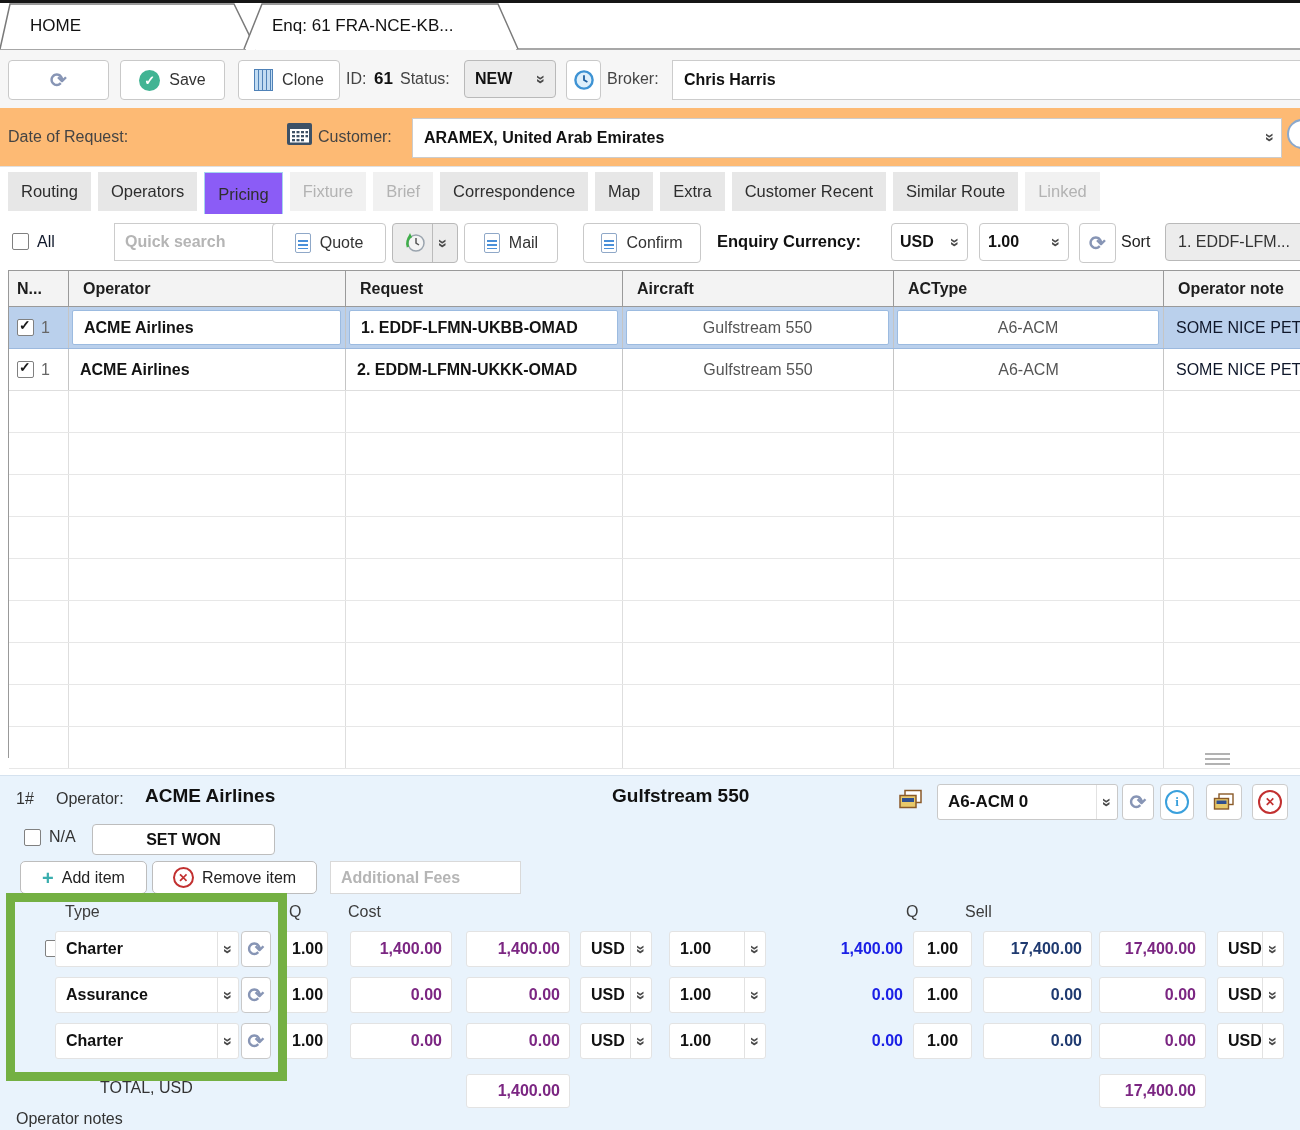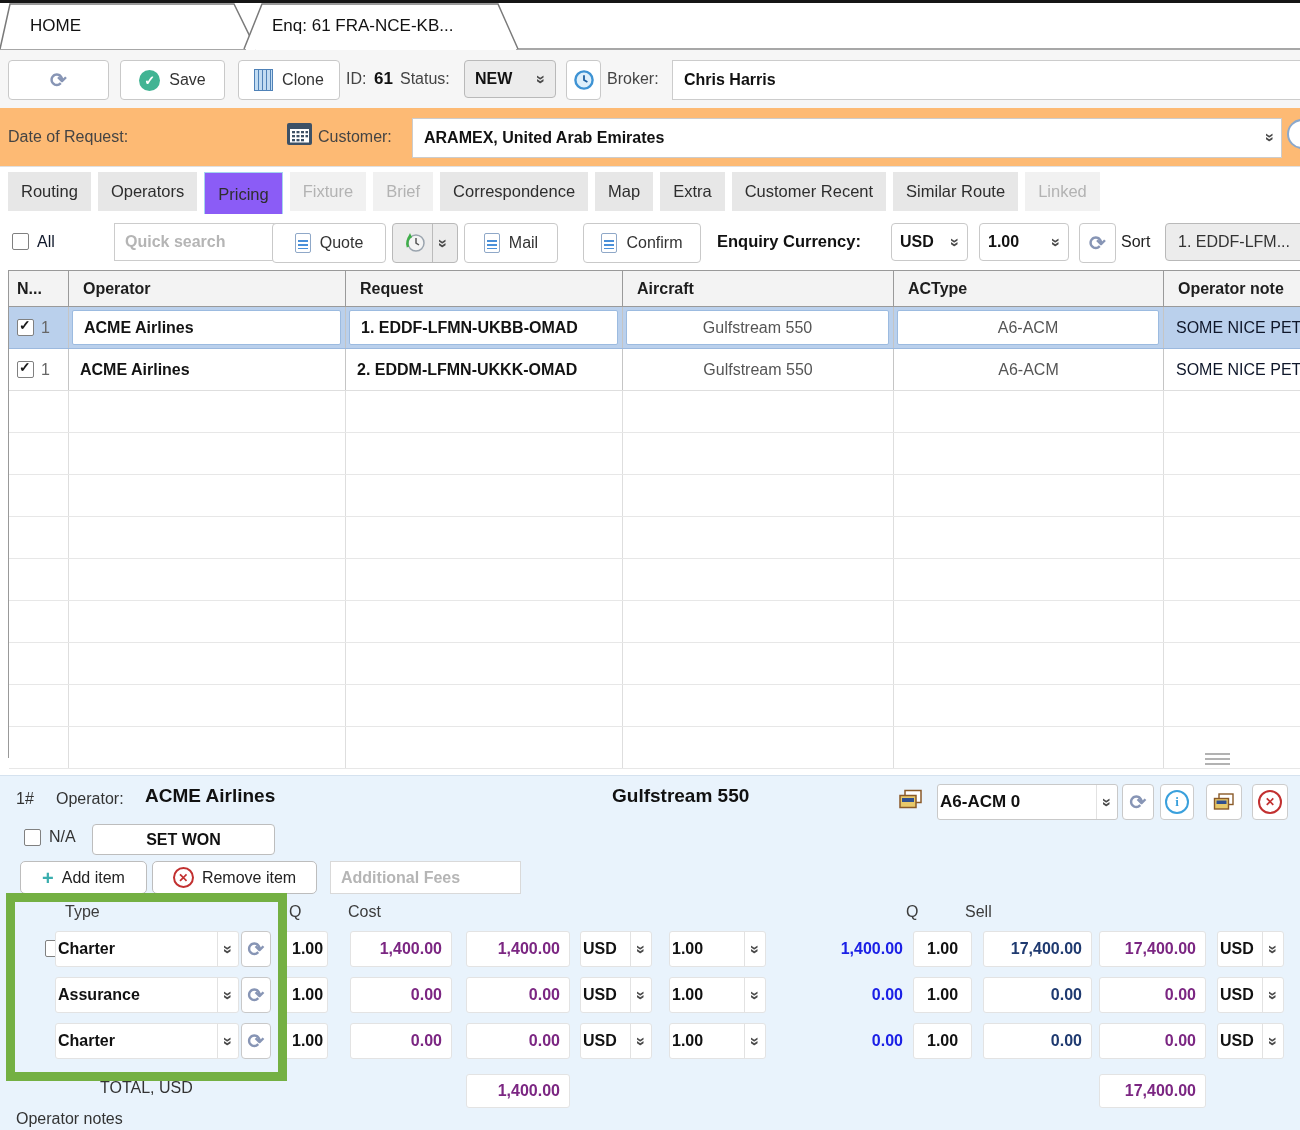--- a/index.html
+++ b/index.html
@@ -46,21 +46,21 @@
   .optxt{font-weight:bold;color:#131313;padding-left:11px;}
   .actxt{color:#555;width:100%;text-align:center;}
   .notetxt{color:#0f172a;padding-left:12px;}
   .ncell{gap:7px;padding-left:8px;color:#666;}
   .handle{position:absolute;top:753px;left:1205px;width:25px;height:12px;background:repeating-linear-gradient(to bottom,#b2b2b2 0 2px,transparent 2px 5px);}
   
   .panel{position:absolute;top:775px;left:0;width:1300px;height:355px;background:#e9f3fc;border-top:1px solid #d5e2ef;}
   .cellbox{position:absolute;height:36px;background:#fff;border:1px solid #e3e3e3;border-radius:3px;display:flex;align-items:center;font-size:16px;box-sizing:border-box;overflow:hidden;}
   .sqbtn{position:absolute;width:30px;height:36px;background:#fff;border:1px solid #c9c9c9;border-radius:4px;display:flex;align-items:center;justify-content:center;box-sizing:border-box;}
   .num{flex:1;text-align:right;padding-right:9px;font-weight:bold;}
-  .lv{padding-left:2px;font-weight:bold;color:#111;}
+  .lv{padding-left:10px;font-weight:bold;color:#111;}
   .purple{color:#7b2682;}
   .navy{color:#1f3a70;}
   .bluev{position:absolute;width:123px;left:780px;text-align:right;font-weight:bold;color:#1b20e6;line-height:36px;font-size:16px;}
   .seg{margin-left:auto;border-left:1px solid #e2e2e2;height:100%;display:flex;align-items:center;padding:0 6px;}
   .x-type{left:55px;width:184px}.x-tref{left:241px}.x-q{left:278px;width:50px}
   .x-c1{left:350px;width:102px}.x-c2{left:466px;width:104px}.x-u1{left:580px;width:72px}
   .x-rate{left:669px;width:97px}.x-q2{left:913px;width:59px}.x-s1{left:983px;width:109px}
   .x-s2{left:1099px;width:107px}.x-u2{left:1217px;width:67px}
   .ry0{top:155px}.ry1{top:201px}.ry2{top:247px}
   .ghead{position:absolute;top:127px;color:#3c3c3c;font-size:16px;}

